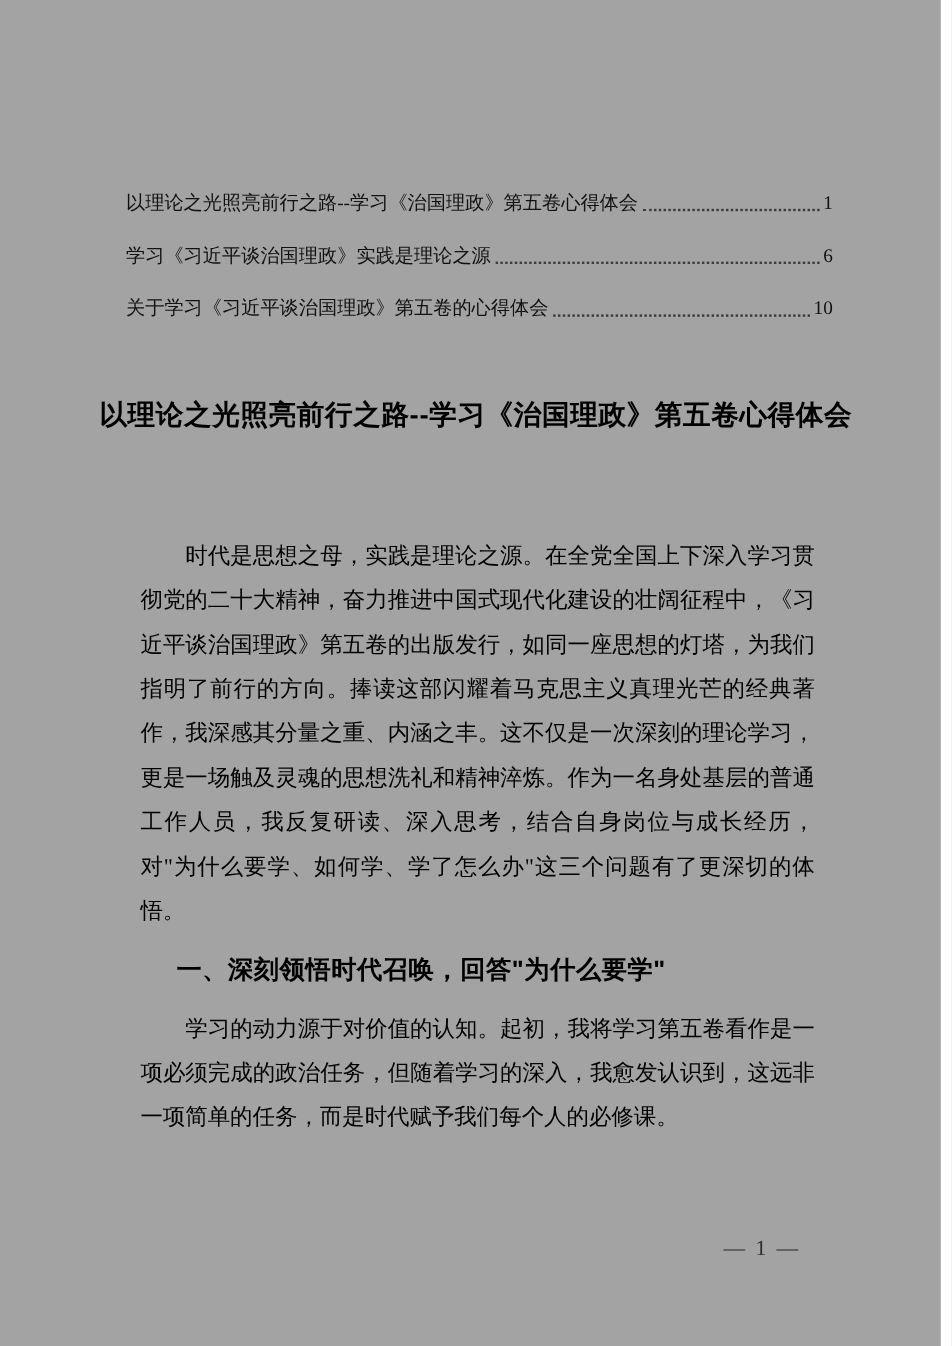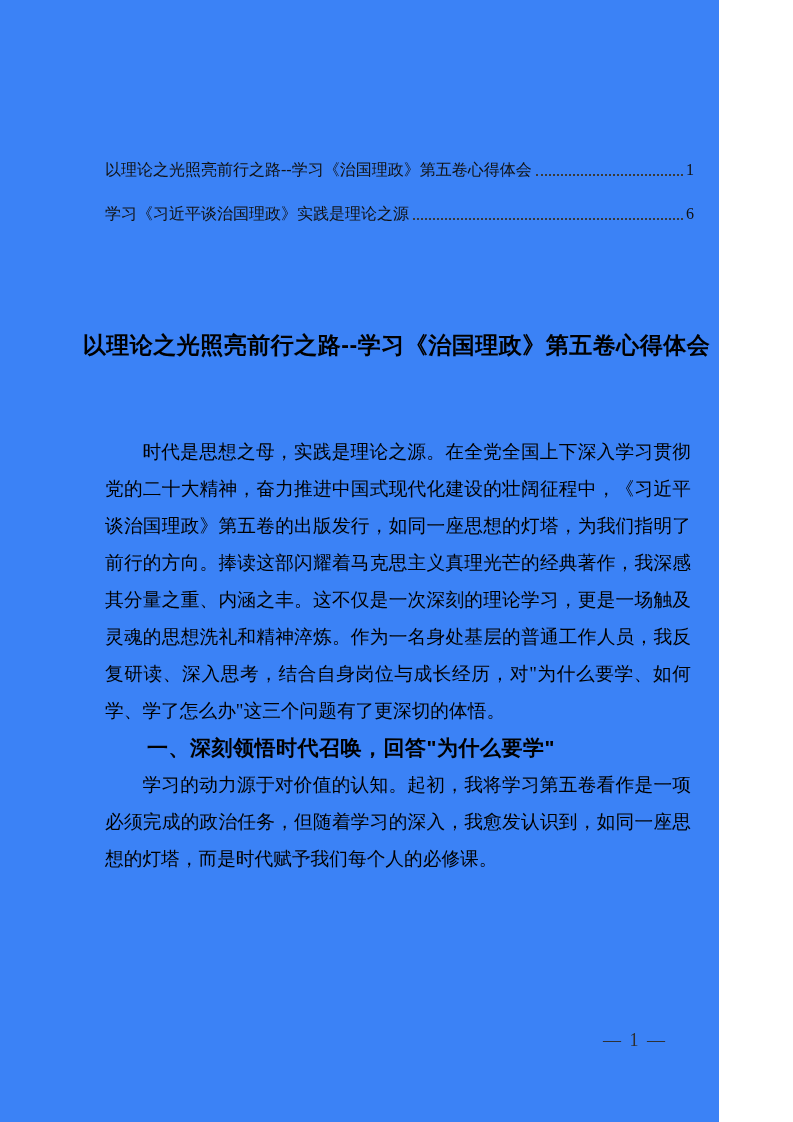--- a/index.html
+++ b/index.html
@@ -1,21 +1,21 @@
 <!DOCTYPE html>
 <html><head>
 <meta charset="utf-8">
 <style>
   * { box-sizing: border-box; margin: 0; padding: 0; }
   html, body { background: #ffffff; }
   .page {
     position: relative;
-    width: 719px;
+    width: 784px;
     height: 1122px;
-    background: #3b82f6;
+    background: #a3a3a3;
     overflow: hidden;
     font-family: "Liberation Serif", "DejaVu Serif", serif;
     color: #000;
     text-decoration: underline;
   }
   
   .toc {
     position: absolute;
     top: 161px;
     left: 105px;
@@ -59,21 +59,21 @@
     top: 433px;
     left: 105px;
     width: 586px;
     font-size: 18.7px;
     line-height: 37px;
     text-align: justify;
     text-justify: inter-ideograph;
     color: #000;
   }
   .body p {
-    margin: 0;
+    margin: 12px;
     text-indent: 2em;
   }
   .body h2 {
     margin: 0;
     text-indent: 2em;
     font-family: "Liberation Sans", "DejaVu Sans", sans-serif;
     font-weight: bold;
     font-size: 21px;
     line-height: 37px;
     letter-spacing: 0.5px;
@@ -100,27 +100,32 @@
     <div class="toc-row">
       <span class="toc-title">以理论之光照亮前行之路--学习《治国理政》第五卷心得体会</span>
       <span class="toc-leader"></span>
       <span class="toc-page">1</span>
     </div>
     <div class="toc-row">
       <span class="toc-title">学习《习近平谈治国理政》实践是理论之源</span>
       <span class="toc-leader"></span>
       <span class="toc-page">6</span>
     </div>
+    <div class="toc-row">
+      <span class="toc-title">关于学习《习近平谈治国理政》第五卷的心得体会</span>
+      <span class="toc-leader"></span>
+      <span class="toc-page">10</span>
+    </div>
   </nav>
 
   <h1 class="doc-title">以理论之光照亮前行之路--学习《治国理政》第五卷心得体会</h1>
 
   <main class="body">
     <p>时代是思想之母，实践是理论之源。在全党全国上下深入学习贯彻党的二十大精神，奋力推进中国式现代化建设的壮阔征程中，《习近平谈治国理政》第五卷的出版发行，如同一座思想的灯塔，为我们指明了前行的方向。捧读这部闪耀着马克思主义真理光芒的经典著作，我深感其分量之重、内涵之丰。这不仅是一次深刻的理论学习，更是一场触及灵魂的思想洗礼和精神淬炼。作为一名身处基层的普通工作人员，我反复研读、深入思考，结合自身岗位与成长经历，对"为什么要学、如何学、学了怎么办"这三个问题有了更深切的体悟。</p>
     <h2>一、深刻领悟时代召唤，回答"为什么要学"</h2>
-    <p>学习的动力源于对价值的认知。起初，我将学习第五卷看作是一项必须完成的政治任务，但随着学习的深入，我愈发认识到，如同一座思想的灯塔，而是时代赋予我们每个人的必修课。</p>
+    <p>学习的动力源于对价值的认知。起初，我将学习第五卷看作是一项必须完成的政治任务，但随着学习的深入，我愈发认识到，这远非一项简单的任务，而是时代赋予我们每个人的必修课。</p>
   </main>
 
   <footer class="footer">
     <span>— 1 —</span>
   </footer>
 
 </div>
 
 </body></html>

